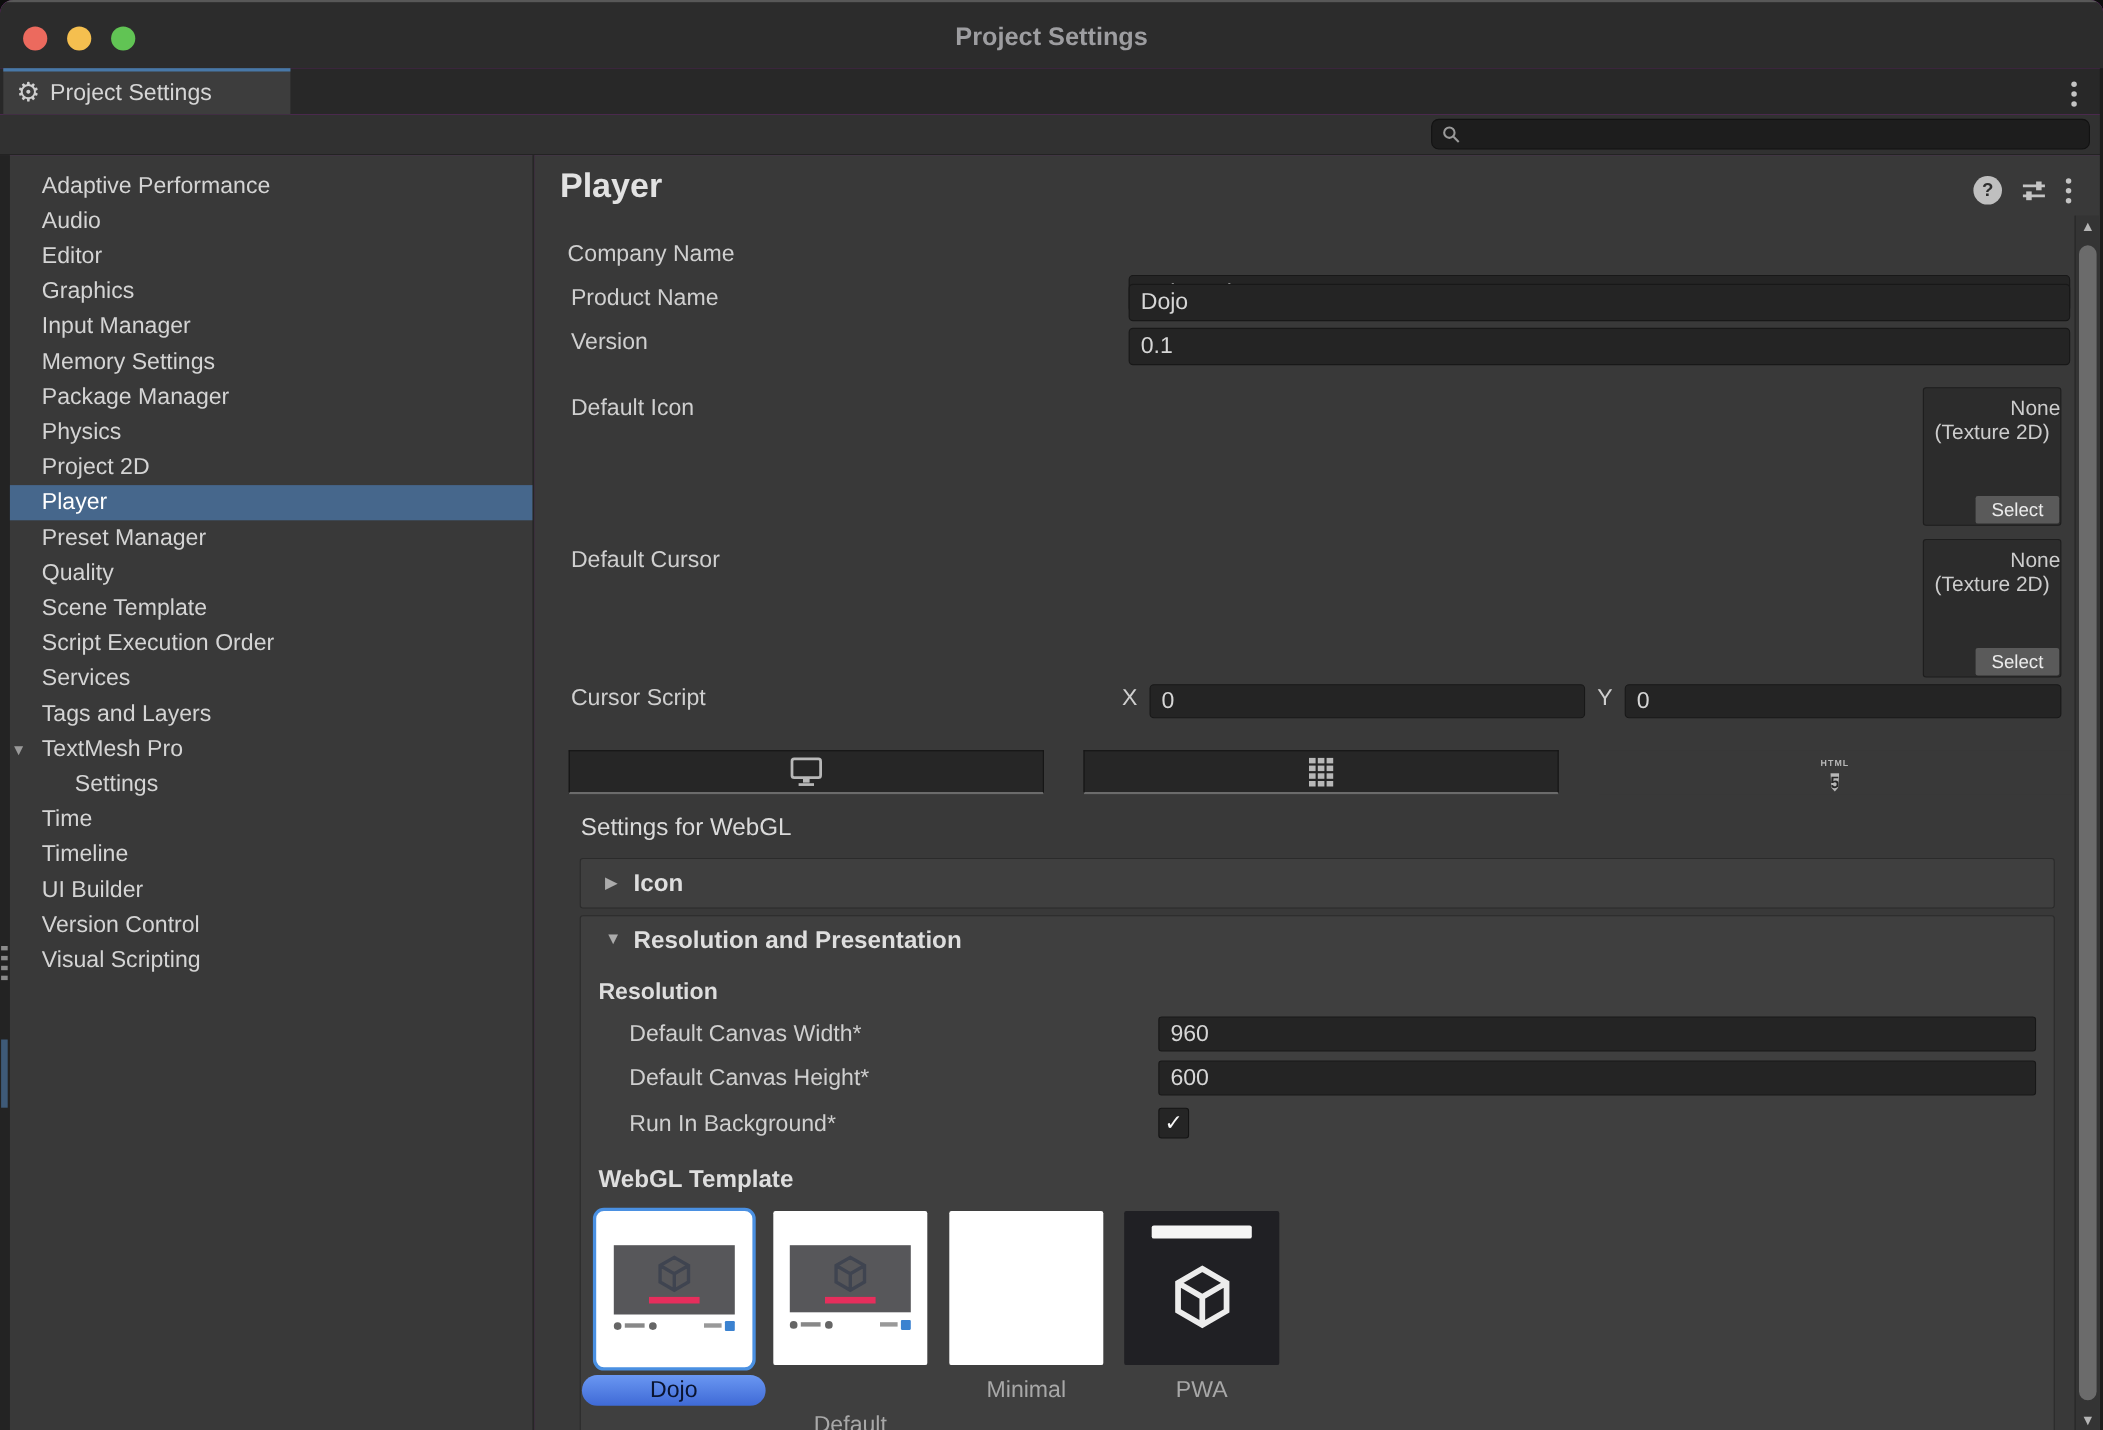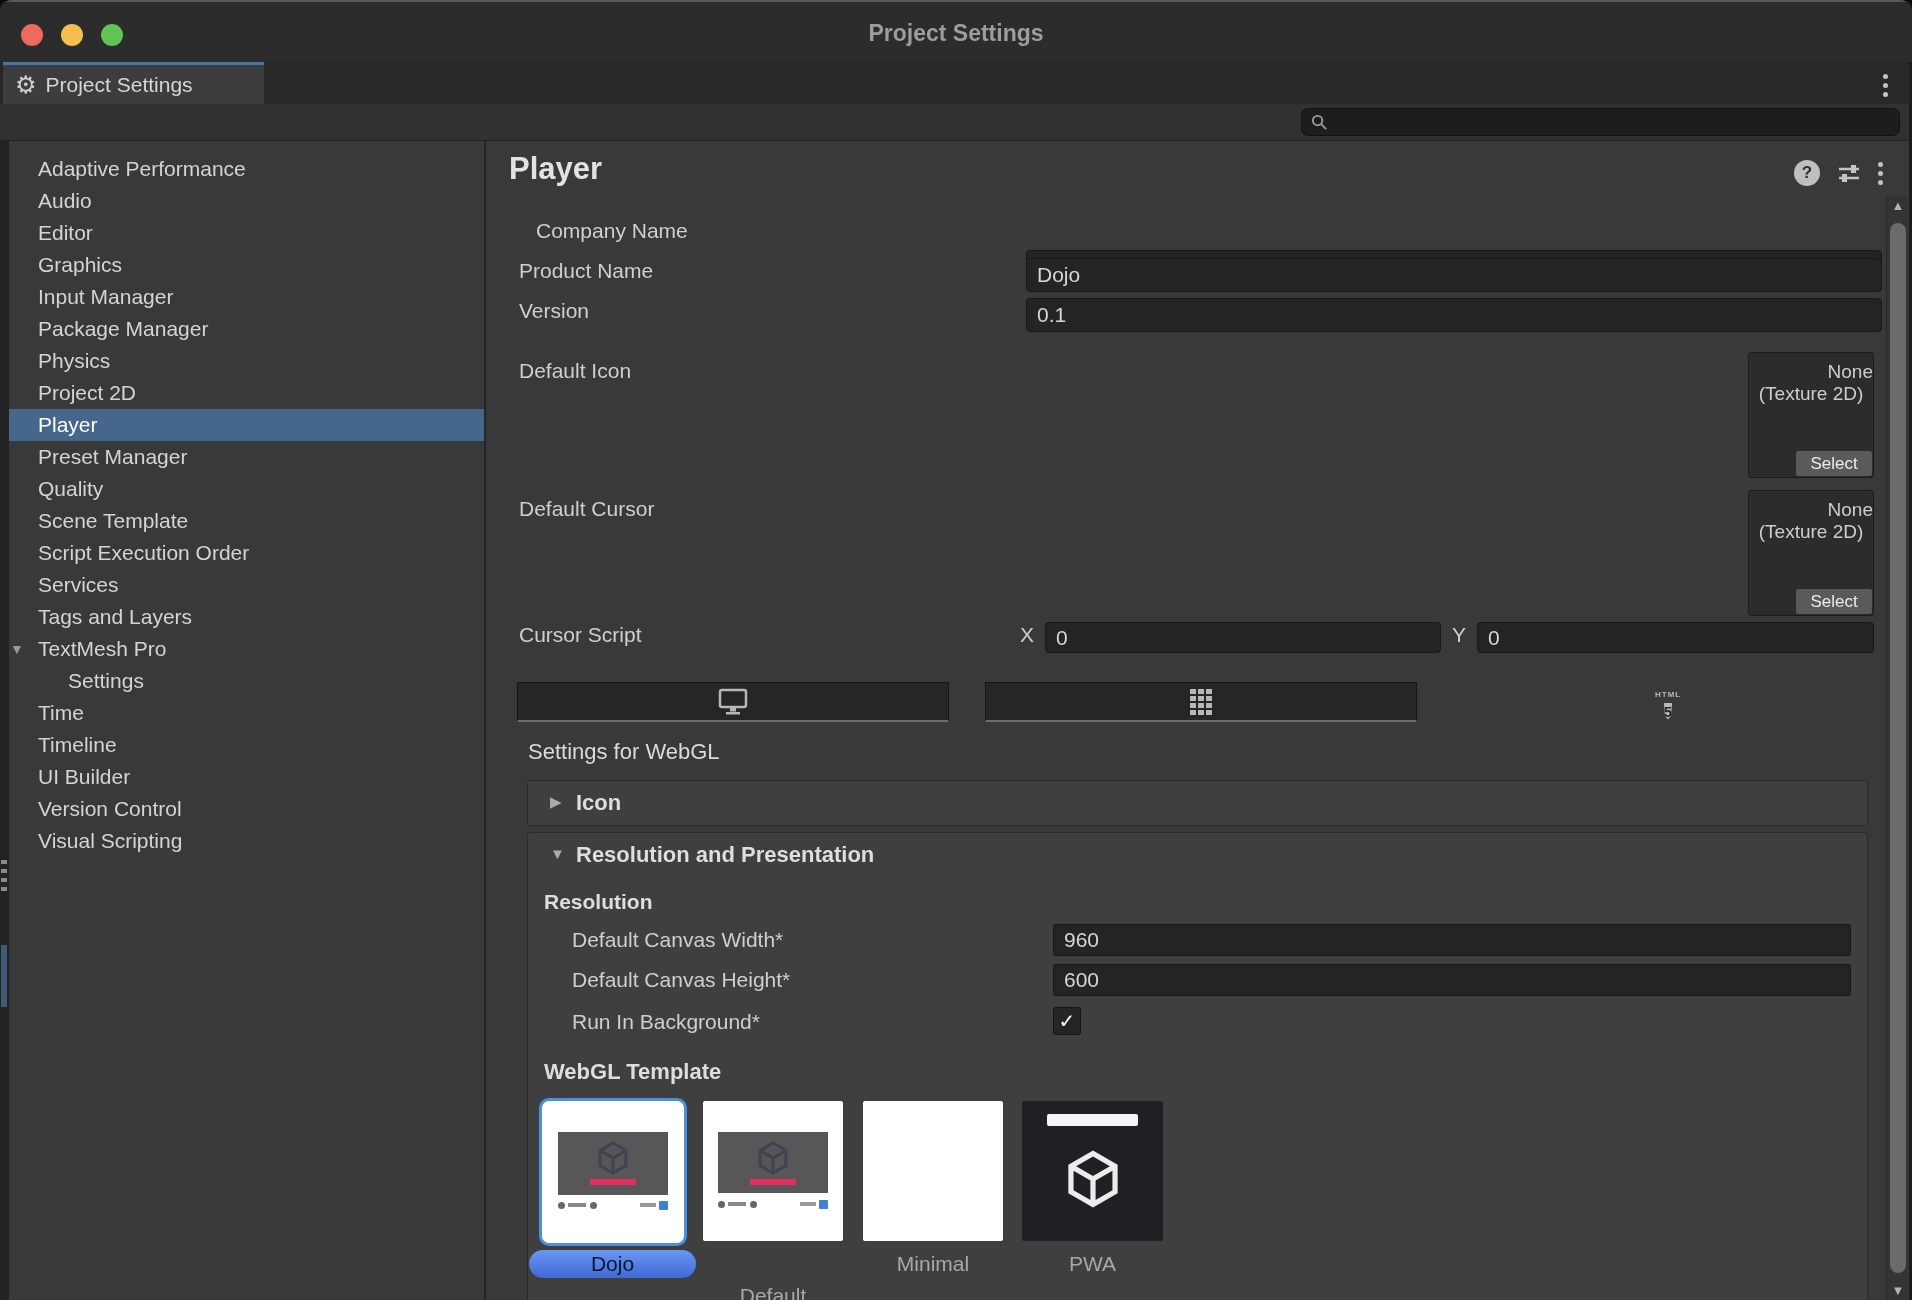--- a/index.html
+++ b/index.html
@@ -36,21 +36,21 @@
   .side-item.indent{padding-left:68px;}
 
   
   .main{position:absolute;left:486px;top:141px;right:0;bottom:0;background:#393939;overflow:hidden;}
   .player-title{position:absolute;left:23px;top:10px;font-size:31px;font-weight:bold;color:#e2e2e2;}
   .hdr-icons{position:absolute;left:1308px;top:19px;display:flex;align-items:center;gap:16px;}
   .help-ic{width:26px;height:26px;border-radius:50%;background:#bfbfbf;color:#2e2e2e;font-weight:bold;font-size:17px;text-align:center;line-height:26px;}
 
   .flabel{position:absolute;font-size:21px;color:#cfcfcf;}
   .tinput{position:absolute;height:34px;background:#242424;border:1px solid #181818;border-radius:4px;color:#d6d6d6;font-size:21px;padding:0 10px;outline:none;}
-  .row-company .flabel{left:50px;top:78px;text-align:right;}
+  .row-company .flabel{left:30px;top:78px;text-align:right;}
   .row-company .tinput{left:540px;top:77px;width:856px;margin-top:32px;}
   .row-product .flabel{left:33px;top:118px;}
   .row-product .tinput{left:540px;top:117px;width:856px;}
   .row-version .flabel{left:33px;top:158px;}
   .row-version .tinput{left:540px;top:157px;width:856px;}
   .lbl-dicon{left:33px;top:218px;}
   .lbl-dcursor{left:33px;top:356px;}
 
   .texbox{position:absolute;left:1262px;width:126px;height:126px;background:#2c2c2c;border:1px solid #1d1d1d;border-radius:3px;text-align:center;}
   .texbox.t1{top:211px;}
@@ -157,20 +157,21 @@
       <input type="text" value="" style="">
     </div>
   </div>
 
   <div class="sidebar">
     <div class="side-item">Adaptive Performance</div>
     <div class="side-item">Audio</div>
     <div class="side-item">Editor</div>
     <div class="side-item">Graphics</div>
     <div class="side-item">Input Manager</div>
+    <div class="side-item">Memory Settings</div>
     <div class="side-item">Package Manager</div>
     <div class="side-item">Physics</div>
     <div class="side-item">Project 2D</div>
     <div class="side-item sel">Player</div>
     <div class="side-item">Preset Manager</div>
     <div class="side-item">Quality</div>
     <div class="side-item">Scene Template</div>
     <div class="side-item">Script Execution Order</div>
     <div class="side-item">Services</div>
     <div class="side-item">Tags and Layers</div>

